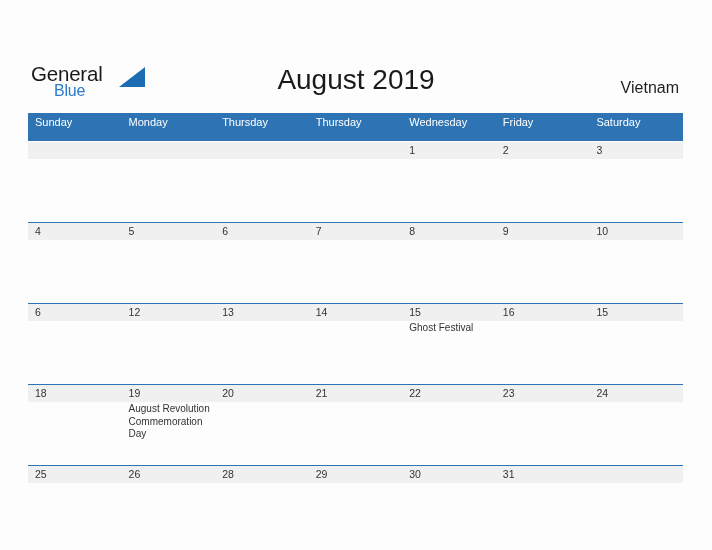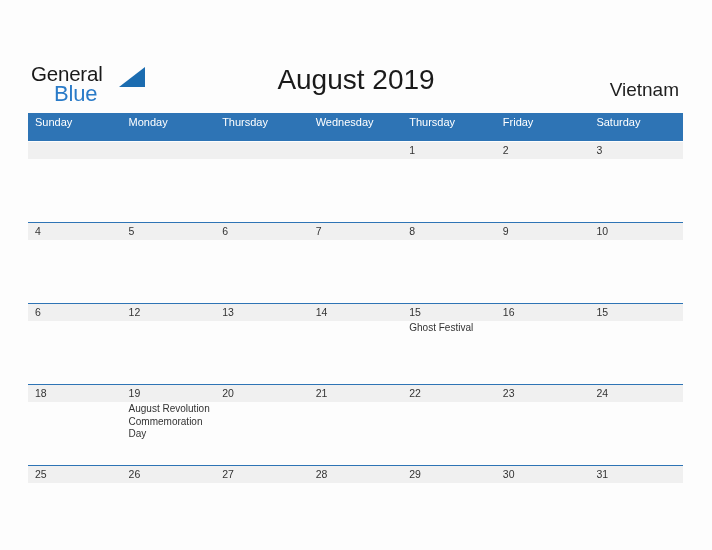--- a/index.html
+++ b/index.html
@@ -47,21 +47,21 @@
     font-size: 20.5px;
     color: #1a1a1a;
     letter-spacing: -0.2px;
     line-height: 1;
     font-family: "Liberation Sans", sans-serif;
   }
   .logo-blue {
     position: absolute;
     left: 23px;
     top: 19px;
-    font-size: 22px;
+    font-size: 16px;
     color: #2a7bc8;
     letter-spacing: -0.2px;
     line-height: 1;
     font-family: "Liberation Sans", sans-serif;
   }
   .logo-triangle {
     position: absolute;
     left: 88px;
     top: 3px;
     width: 26px;
@@ -77,21 +77,21 @@
     font-size: 28px;
     color: #1a1a1a;
     font-family: "Liberation Sans", sans-serif;
     line-height: 1.1;
   }
 
   .country {
     position: absolute;
     right: 33px;
     top: 44px;
-    font-size: 19px;
+    font-size: 16px;
     color: #1f1f1f;
     font-family: "Liberation Sans", sans-serif;
   }
 
   
   .calendar {
     position: absolute;
     left: 28px;
     top: 78px;
     width: 655px;
@@ -197,22 +197,22 @@
 
     <div class="country">Vietnam</div>
   </div>
 
   <div class="calendar">
 
     <div class="dow-row">
       <div class="dow-cell">Sunday</div>
       <div class="dow-cell">Monday</div>
       <div class="dow-cell">Thursday</div>
+      <div class="dow-cell">Thursday</div>
       <div class="dow-cell">Wednesday</div>
-      <div class="dow-cell">Thursday</div>
       <div class="dow-cell">Friday</div>
       <div class="dow-cell">Saturday</div>
     </div>
 
     <div id="weeks-container">
         <div class="week">
           <div class="datestrip"></div>
           <div class="cells">
             <div class="cell">
               <div class="daynum"></div>
@@ -328,23 +328,20 @@
           <div class="rule"></div>
           <div class="datestrip"></div>
           <div class="cells">
             <div class="cell">
               <div class="daynum">25</div>
             </div>
             <div class="cell">
               <div class="daynum">26</div>
             </div>
             <div class="cell">
-              <div class="daynum">27</div>
-            </div>
-            <div class="cell">
               <div class="daynum">28</div>
             </div>
             <div class="cell">
               <div class="daynum">29</div>
             </div>
             <div class="cell">
               <div class="daynum">30</div>
             </div>
             <div class="cell">
               <div class="daynum">31</div>

